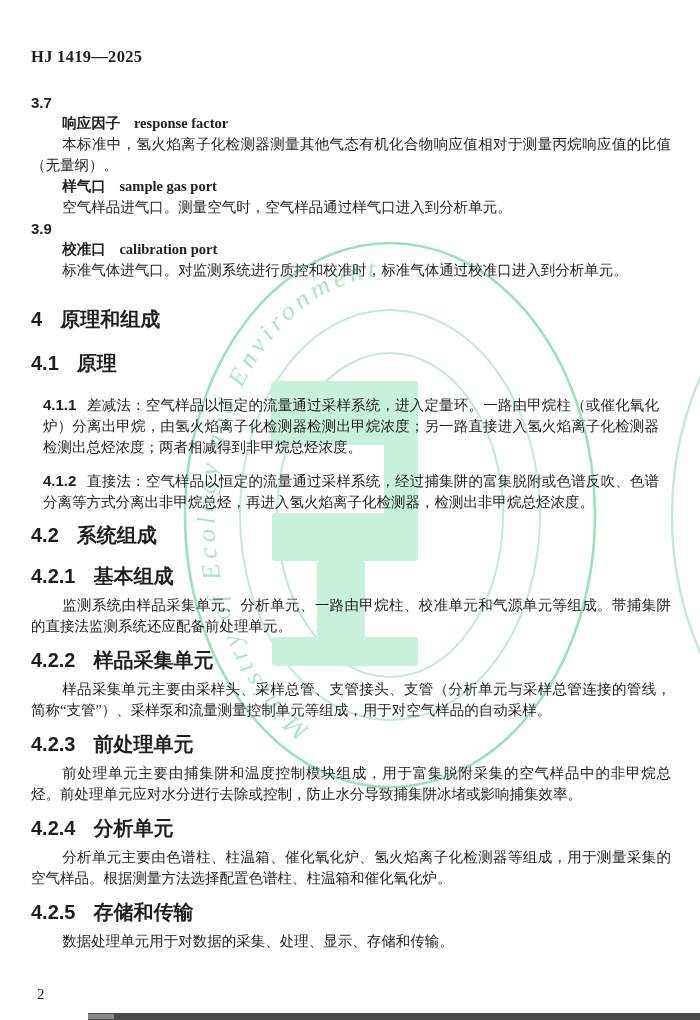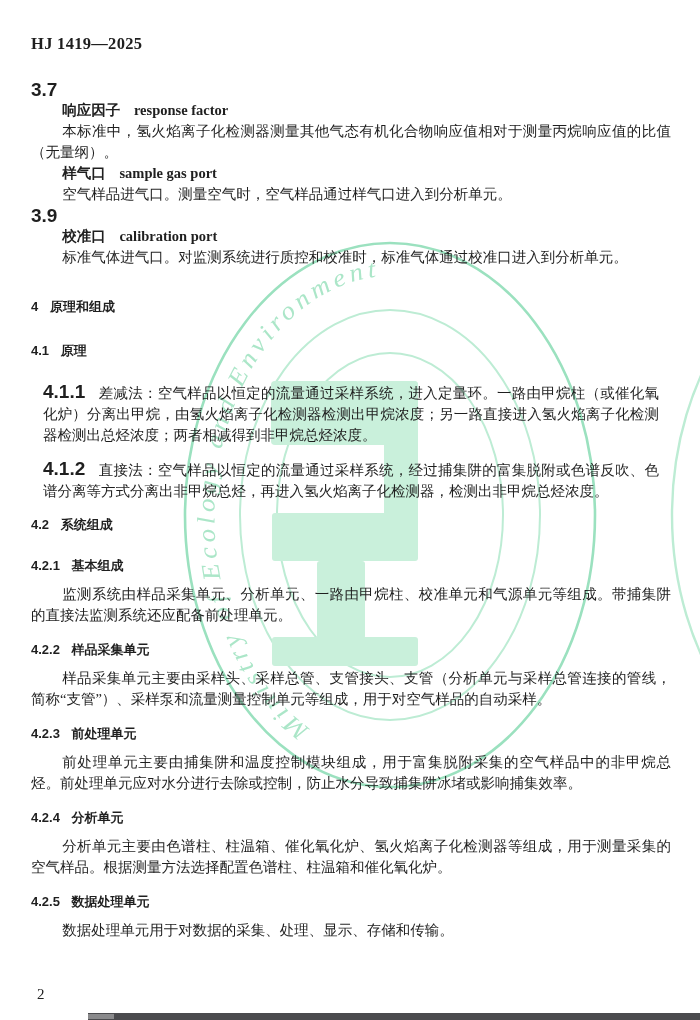--- a/index.html
+++ b/index.html
@@ -1,30 +1,30 @@
 <!DOCTYPE html>
 <html><head>
 <meta charset="utf-8">
 <style>
   html,body{margin:0;padding:0;background:#fff;}
   .page{position:relative;width:700px;height:1020px;background:#fff;overflow:hidden;
         font-family:"Liberation Serif", serif;color:#1f1f1f;}
   .watermark{position:absolute;left:0;top:0;z-index:0;pointer-events:none;}
   .content{position:absolute;left:0;top:0;width:700px;z-index:1;
-           padding:34px 29px 0 31px;box-sizing:border-box;
+           padding:47px 29px 0 31px;box-sizing:border-box;
            font-size:14.5px;line-height:21px;text-align:justify;}
   .hdr{font-weight:bold;font-size:16.5px;letter-spacing:.3px;margin:0 0 25px 0;line-height:20px;}
-  .cnum{font-family:"Liberation Sans", sans-serif;font-weight:bold;font-size:19px;line-height:21px;}
+  .cnum{font-family:"Liberation Sans", sans-serif;font-weight:bold;font-size:15px;line-height:21px;}
   .term-line{font-weight:bold;margin-left:2.15em;line-height:21px;}
   .term-zh{font-family:"Liberation Sans", sans-serif;font-weight:bold;}
   .term-en{font-family:"Liberation Serif", serif;font-weight:bold;margin-left:.95em;}
   p.def,p.body{margin:0;text-indent:2.15em;}
   p.clause{margin:12px;text-indent:0;}
   p.clause .cnum{margin-right:.7em;}
-  .h-sec{font-family:"Liberation Sans", sans-serif;font-weight:bold;font-size:13px;line-height:21px;}
+  .h-sec{font-family:"Liberation Sans", sans-serif;font-weight:bold;font-size:20px;line-height:21px;}
   .h-sec .num{margin-right:.9em;font-family:"Liberation Sans", sans-serif;}
   .mt-s4{margin-top:28px;margin-bottom:23px;}
   .mt-s41{margin-bottom:20px;}
   .mt-s42{margin-top:12px;margin-bottom:20px;}
   .h-sub{margin-top:13px;margin-bottom:8px;}
   .h-sub421{margin-top:20px;margin-bottom:8px;}
   .pagenum{position:absolute;left:37px;top:986px;font-size:15px;z-index:1;}
   .scan-edge{position:absolute;left:88px;right:0;bottom:0;height:7px;background:#4b4b4e;z-index:2;}
   .scan-edge-cap{position:absolute;left:88px;bottom:1px;width:26px;height:5px;background:#8a8a8c;z-index:3;}
   .wm-text{font-family:"Liberation Serif", serif;font-style:italic;font-size:25px;letter-spacing:4px;}
@@ -118,21 +118,21 @@
       <span class="num">4.2.3</span><span>前处理单元</span>
     </div>
     <p class="body">前处理单元主要由捕集阱和温度控制模块组成，用于富集脱附采集的空气样品中的非甲烷总烃。前处理单元应对水分进行去除或控制，防止水分导致捕集阱冰堵或影响捕集效率。</p>
 
     <div class="h-sec h-sub">
       <span class="num">4.2.4</span><span>分析单元</span>
     </div>
     <p class="body">分析单元主要由色谱柱、柱温箱、催化氧化炉、氢火焰离子化检测器等组成，用于测量采集的空气样品。根据测量方法选择配置色谱柱、柱温箱和催化氧化炉。</p>
 
     <div class="h-sec h-sub">
-      <span class="num">4.2.5</span><span>数据处理单元</span>
+      <span class="num">4.2.5</span><span>存储和传输</span>
     </div>
     <p class="body">数据处理单元用于对数据的采集、处理、显示、存储和传输。</p>
 
   </div>
 
   <div class="pagenum">2</div>
 
   <div class="scan-edge"></div>
   <div class="scan-edge-cap"></div>
 

